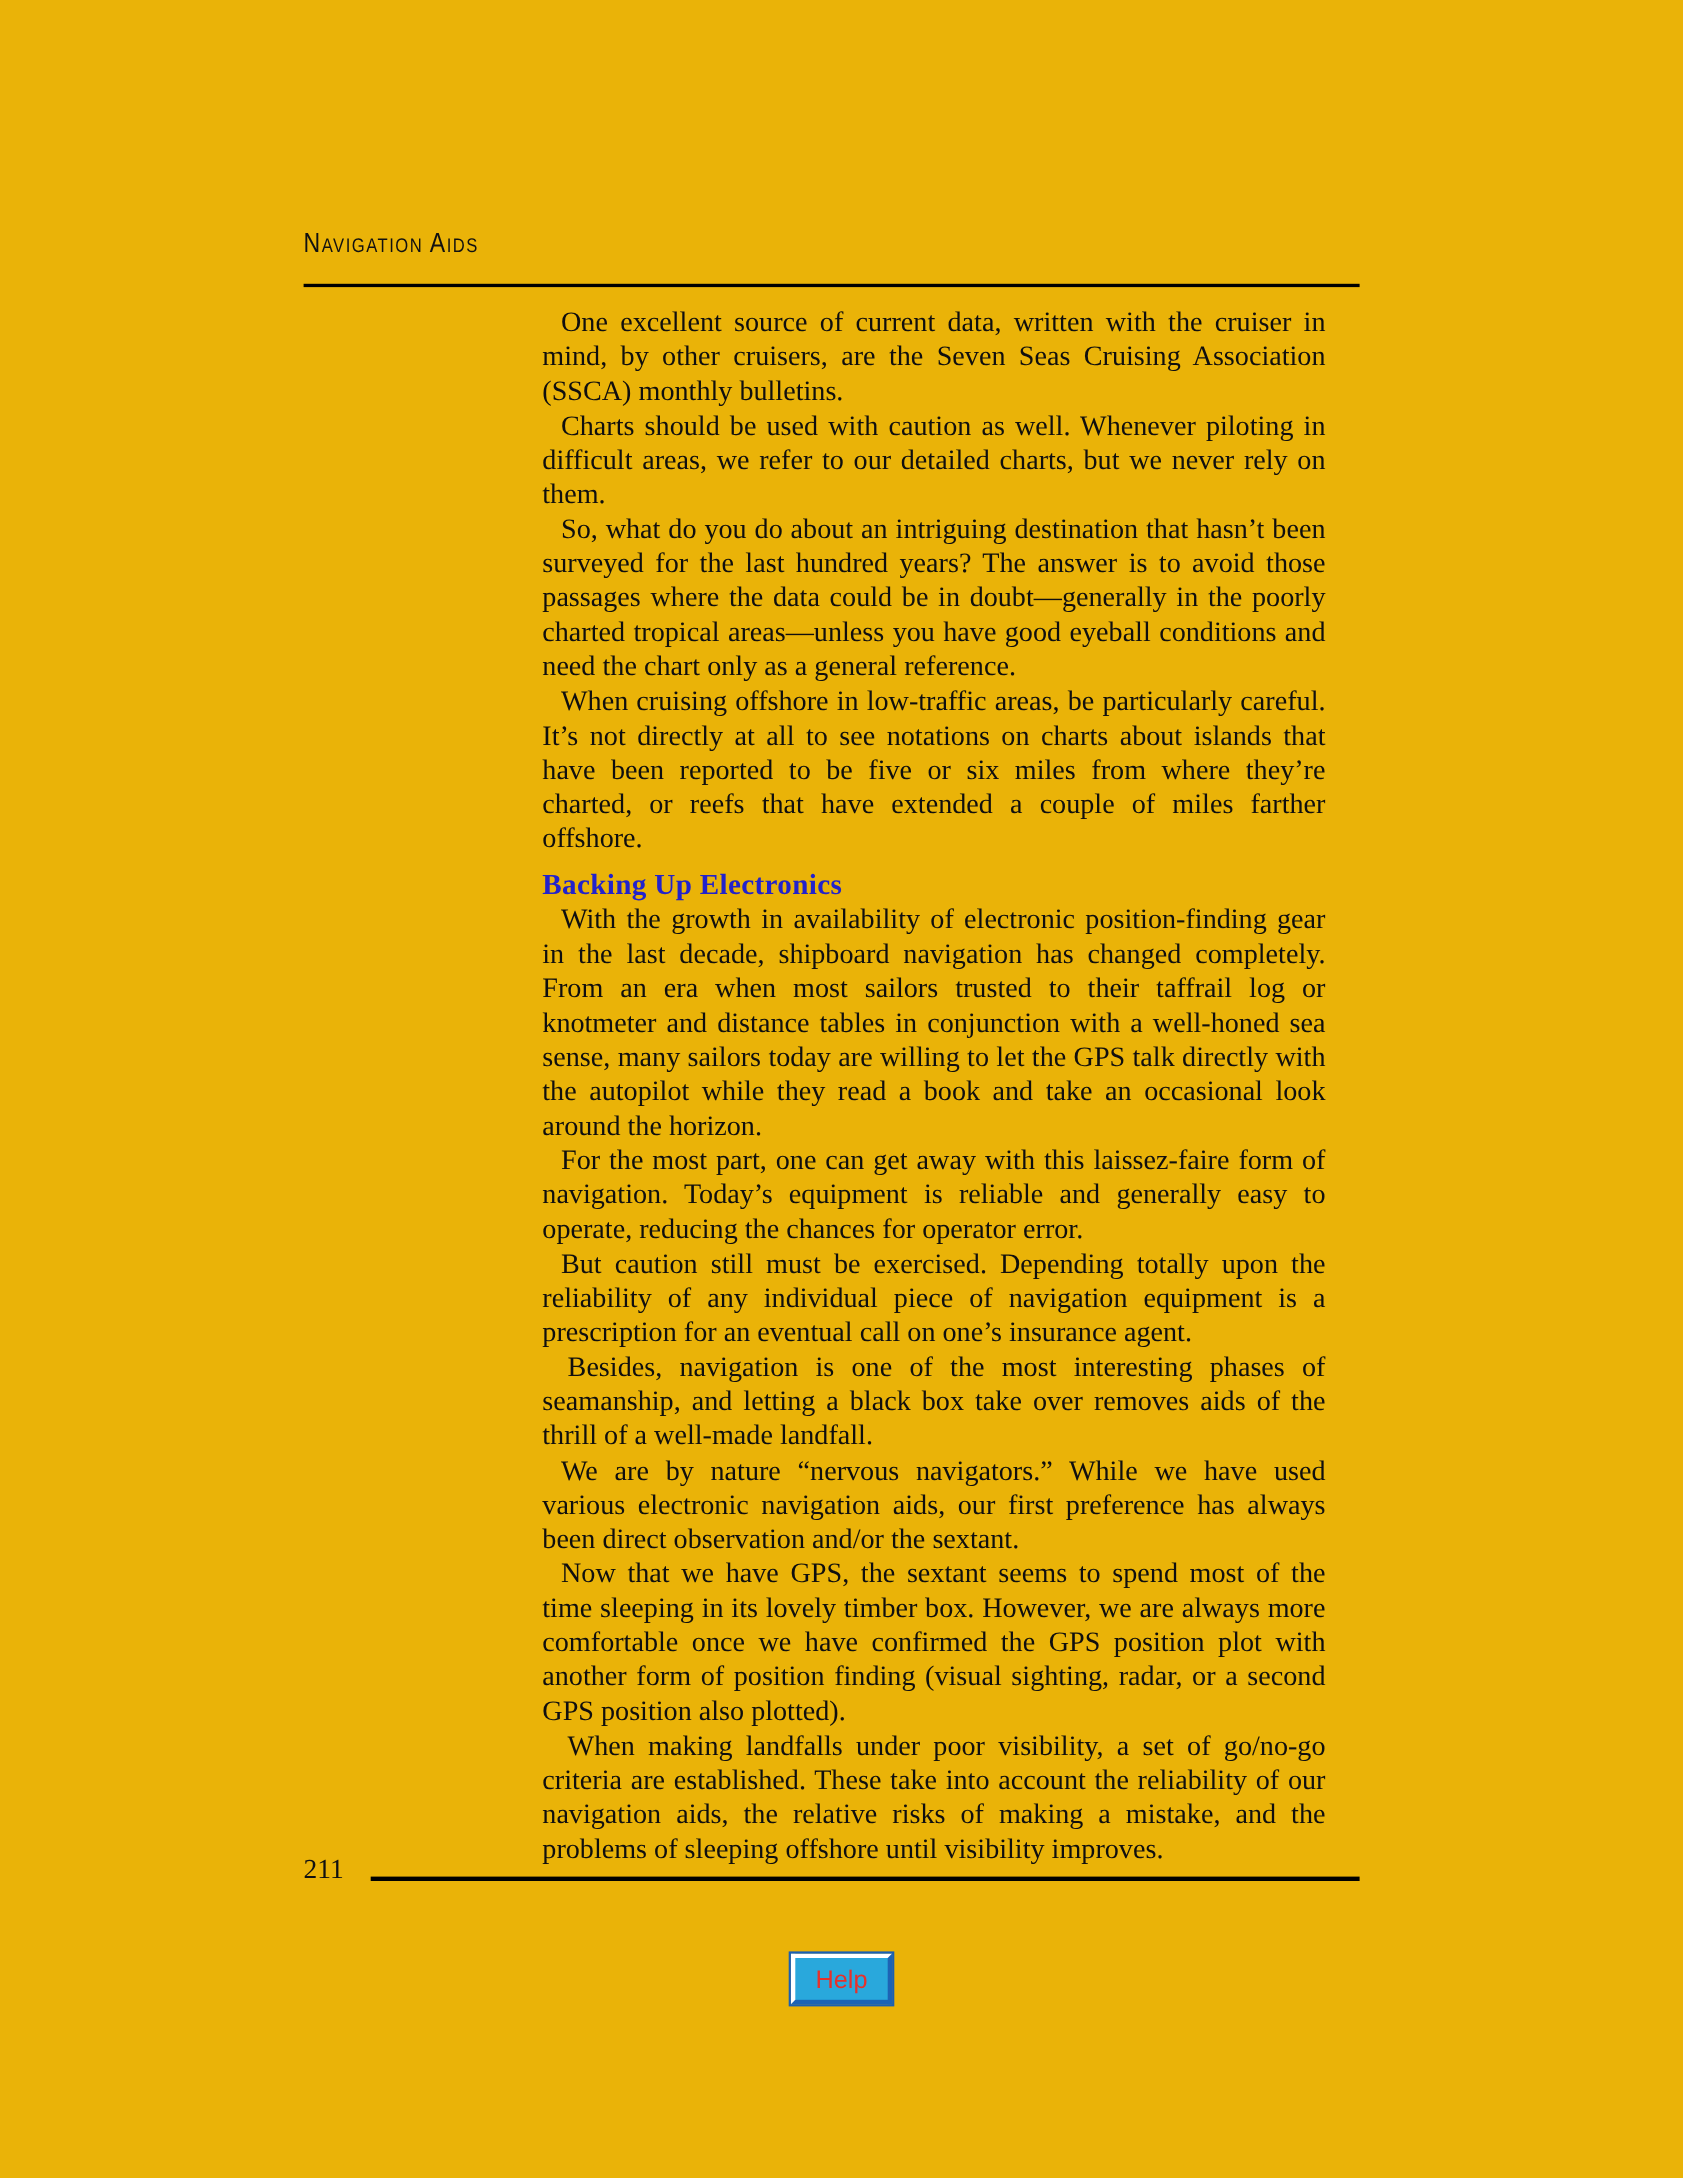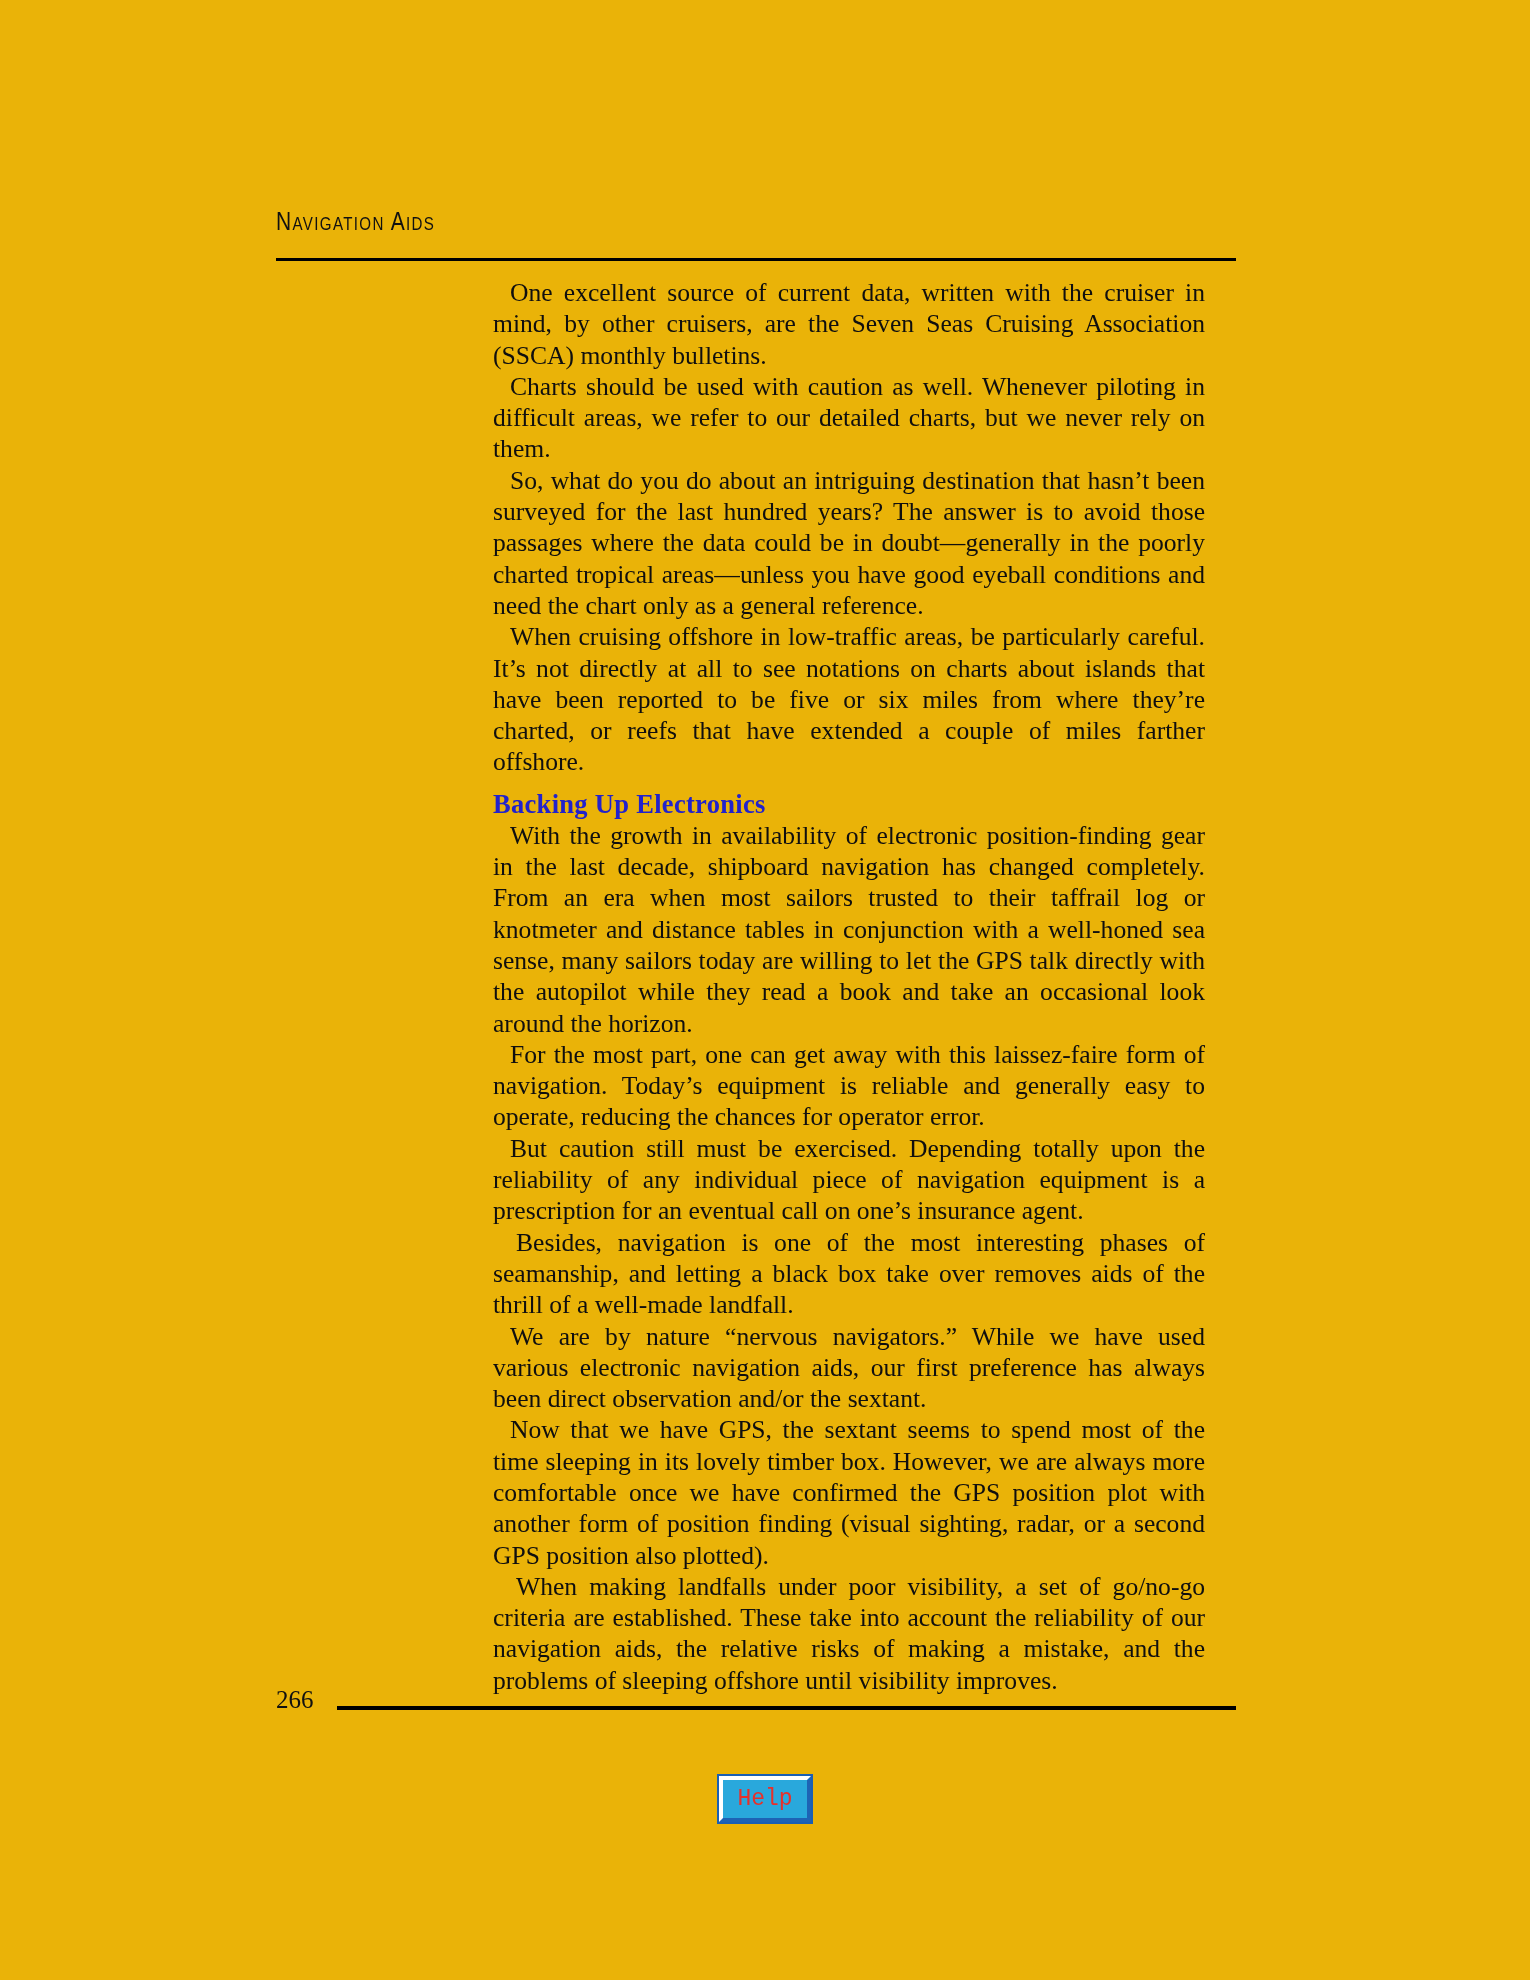--- a/index.html
+++ b/index.html
@@ -121,21 +121,21 @@
     box-sizing: border-box;
     width: 92px;
     height: 46px;
     background: #29a8dc;
     border-top: 4px solid #ffffff;
     border-left: 4px solid #ffffff;
     border-right: 4px solid #1d63b5;
     border-bottom: 4px solid #1d63b5;
     outline: 2px solid #1a5fb4;
     color: #e8302a;
-    font-family: Liberation Mono, monospace;
+    font-family: Liberation Sans, sans-serif;
     font-size: 23px;
     line-height: 30px;
     display: flex;
     align-items: center;
     justify-content: center;
     cursor: pointer;
     padding: 0;
   }
 </style>
 </head>
@@ -160,21 +160,21 @@
     <p class="para indent">With the growth in availability of electronic position-finding gear in the last decade, shipboard navigation has changed completely. From an era when most sailors trusted to their taffrail log or knotmeter and distance tables in conjunction with a well-honed sea sense, many sailors today are willing to let the GPS talk directly with the autopilot while they read a book and take an occasional look around the horizon.</p>
     <p class="para indent">For the most part, one can get away with this laissez-faire form of navigation. Today’s equipment is reliable and generally easy to operate, reducing the chances for operator error.</p>
     <p class="para indent">But caution still must be exercised. Depending totally upon the reliability of any individual piece of navigation equipment is a prescription for an eventual call on one’s insurance agent.</p>
     <p class="para indent-wide">Besides, navigation is one of the most interesting phases of seamanship, and letting a black box take over removes aids of the thrill of a well-made landfall.</p>
     <p class="para indent">We are by nature “nervous navigators.” While we have used various electronic navigation aids, our first preference has always been direct observation and/or the sextant.</p>
     <p class="para indent">Now that we have GPS, the sextant seems to spend most of the time sleeping in its lovely timber box. However, we are always more comfortable once we have confirmed the GPS position plot with another form of position finding (visual sighting, radar, or a second GPS position also plotted).</p>
     <p class="para indent-wide">When making landfalls under poor visibility, a set of go/no-go criteria are established. These take into account the reliability of our navigation aids, the relative risks of making a mistake, and the problems of sleeping offshore until visibility improves.</p>
 
   </div>
 
-  <div id="folio">266</div>
+  <div id="folio">211</div>
   <div id="footer-rule"></div>
 
   <div id="help-bar">
     <button id="help-button" type="button">
       <span>Help</span>
     </button>
   </div>
 
 </div>
 

